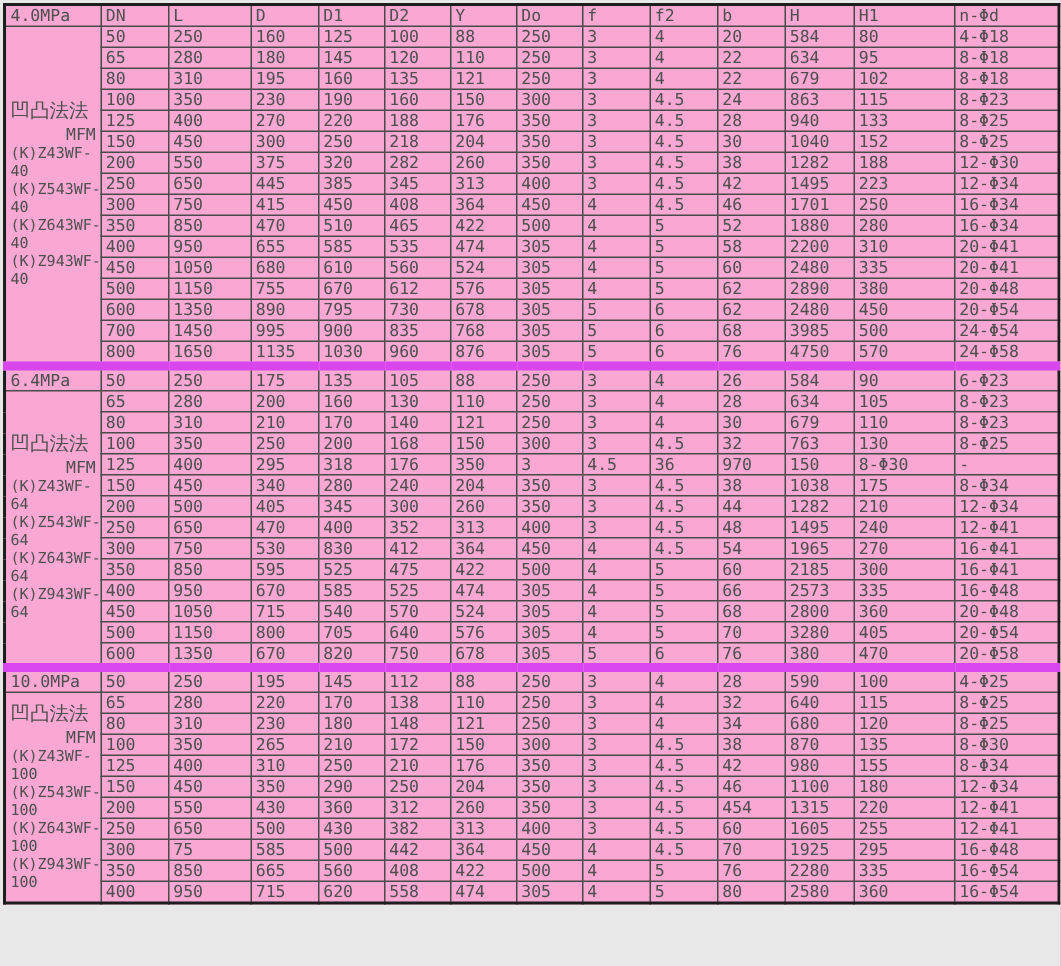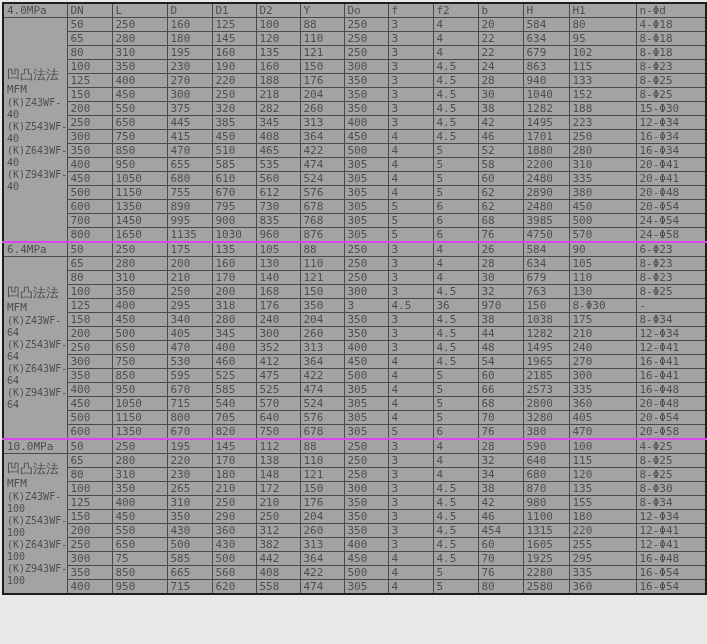--- a/index.html
+++ b/index.html
@@ -6,45 +6,45 @@
   body{
     width:707px;height:644px;overflow:hidden;
     background:#e8e8e8;
     font-family:"DejaVu Sans Mono", monospace;
   }
   .wrap{padding:2px 0 0 2px;}
   table.spec{
     border-collapse:collapse;
     table-layout:fixed;
     width:703px;
-    background:#a3a3a3;
+    background:#f9a8d4;
     border:2px solid #1e1e1e;
   }
   table.spec td{
     border:1px solid #4a4a4a;
     height:13px;
     padding:0 1px 0 3px;
     font:11px/13px "DejaVu Sans Mono", monospace;
     color:#4f4f4f;
     text-align:left;
     vertical-align:middle;
     white-space:nowrap;
     overflow:hidden;
   }
-  tr.section-start td{border-top:2px solid #d946ef;}
+  tr.section-start td{border-top:6px solid #d946ef;}
   td.label-cell{
     vertical-align:top;
     padding-top:2px;
     white-space:normal;
   }
   .flange-type{
     font-family:"DejaVu Sans", sans-serif;
     font-size:13px;line-height:15px;white-space:nowrap;overflow:hidden;
   }
-  .facing-code{line-height:15px;}
+  .facing-code{line-height:15px;margin-left:37px;}
   .model{
     font-size:10px;line-height:12px;
     white-space:normal;word-wrap:normal;overflow-wrap:normal;
   }
   td.big-cell{
     font-family:"DejaVu Sans", sans-serif;
     font-size:15px;color:#3c3c3c;
   }
   
   col.c-label{width:64px;} col.c-dn{width:45px;} col.c-l{width:55px;}
@@ -195,21 +195,21 @@
           <td>375</td>
           <td>320</td>
           <td>282</td>
           <td>260</td>
           <td>350</td>
           <td>3</td>
           <td>4.5</td>
           <td>38</td>
           <td>1282</td>
           <td>188</td>
-          <td>15-Φ30</td>
+          <td>12-Φ30</td>
         </tr>
         <tr>
           <td>250</td>
           <td>650</td>
           <td>445</td>
           <td>385</td>
           <td>345</td>
           <td>313</td>
           <td>400</td>
           <td>3</td>
@@ -465,21 +465,21 @@
           <td>4.5</td>
           <td>48</td>
           <td>1495</td>
           <td>240</td>
           <td>12-Φ41</td>
         </tr>
         <tr>
           <td>300</td>
           <td>750</td>
           <td>530</td>
-          <td>460</td>
+          <td>830</td>
           <td>412</td>
           <td>364</td>
           <td>450</td>
           <td>4</td>
           <td>4.5</td>
           <td>54</td>
           <td>1965</td>
           <td>270</td>
           <td>16-Φ41</td>
         </tr>

